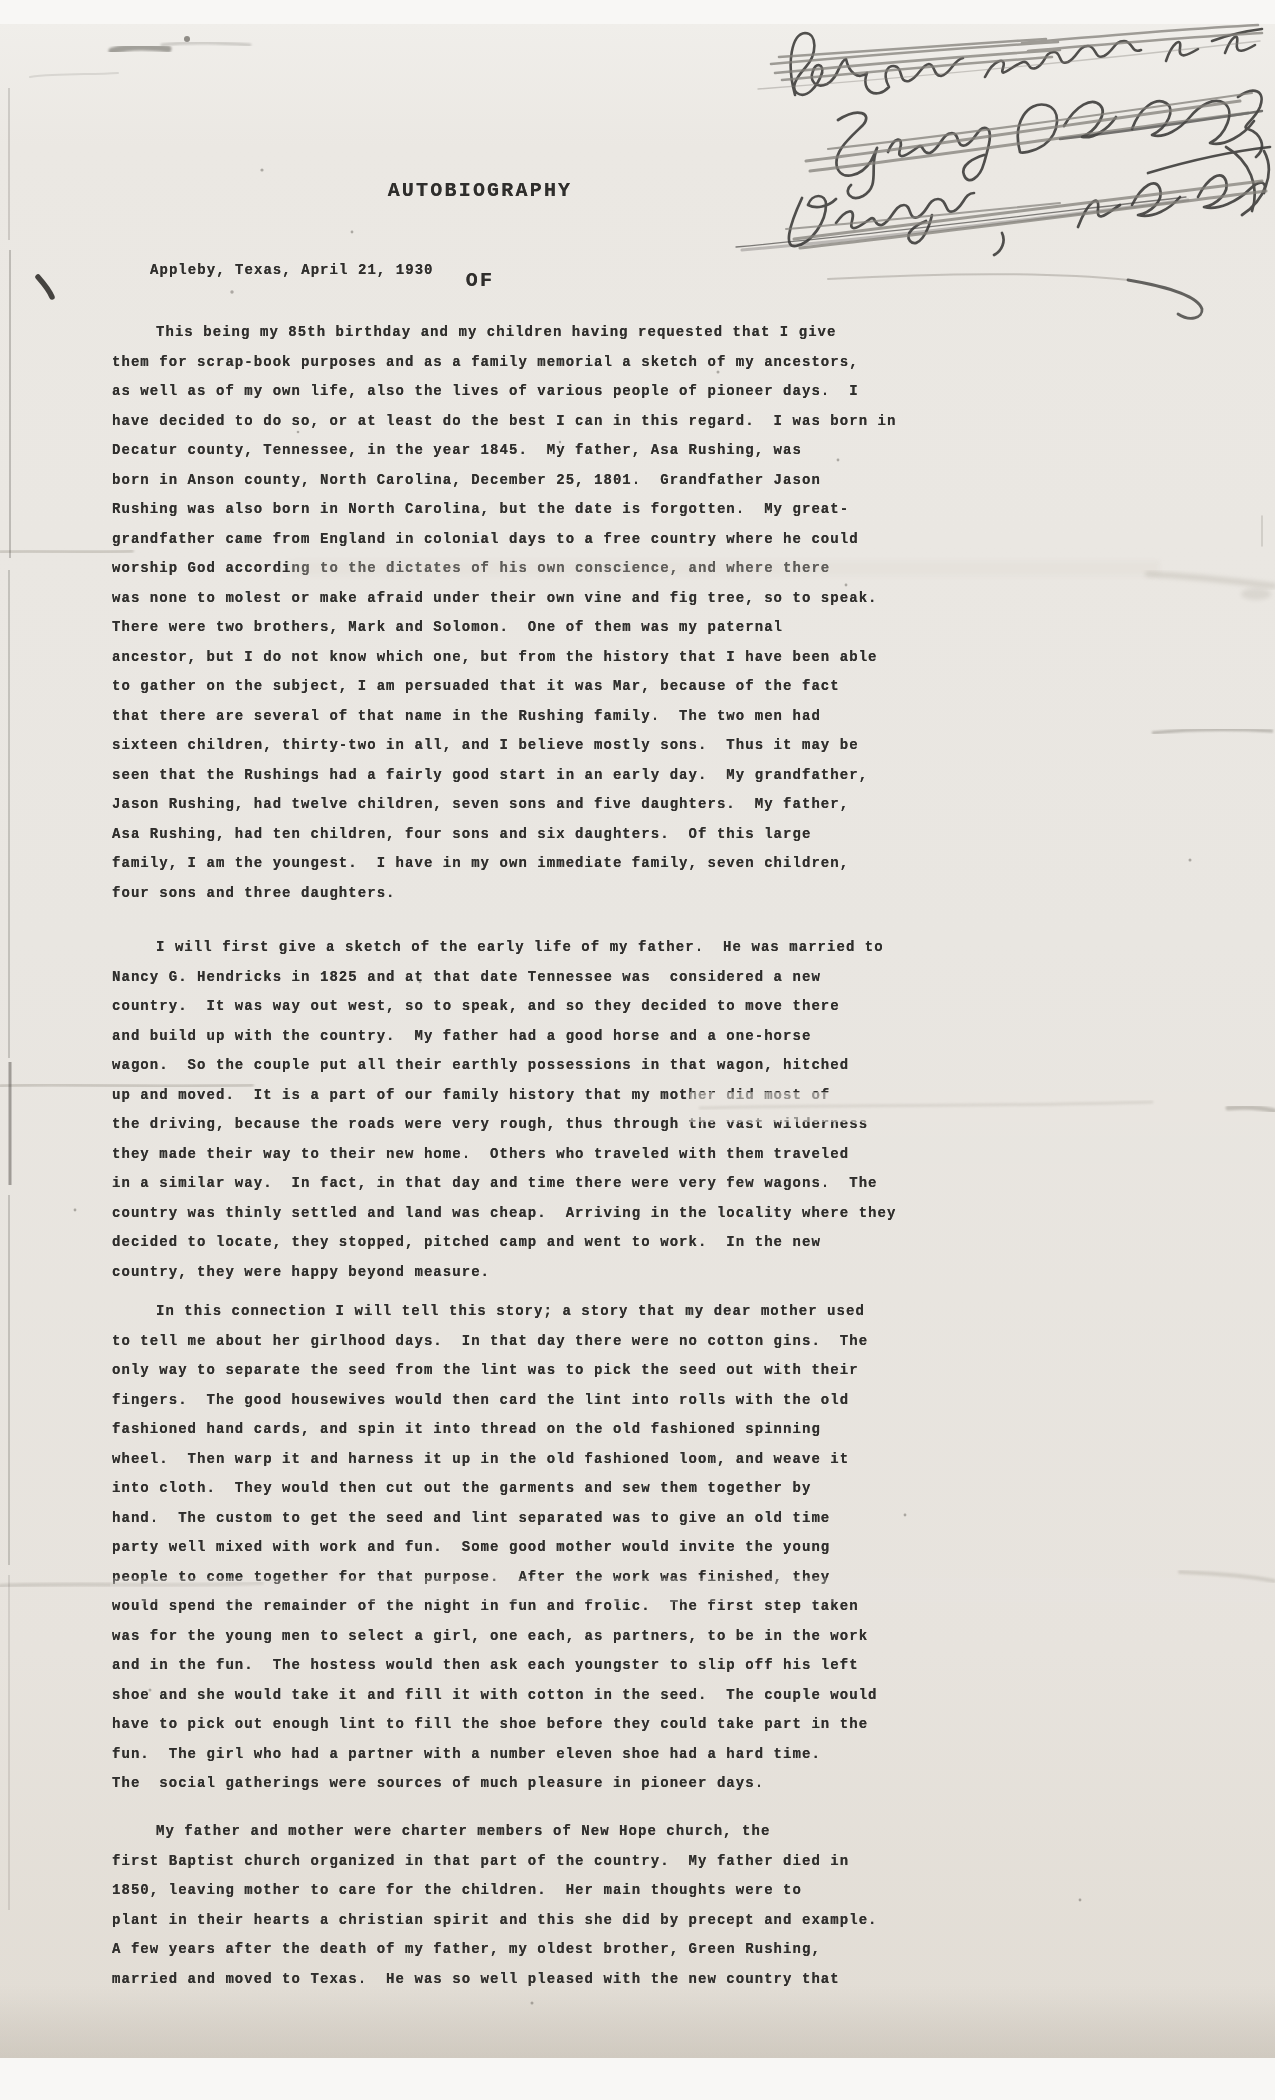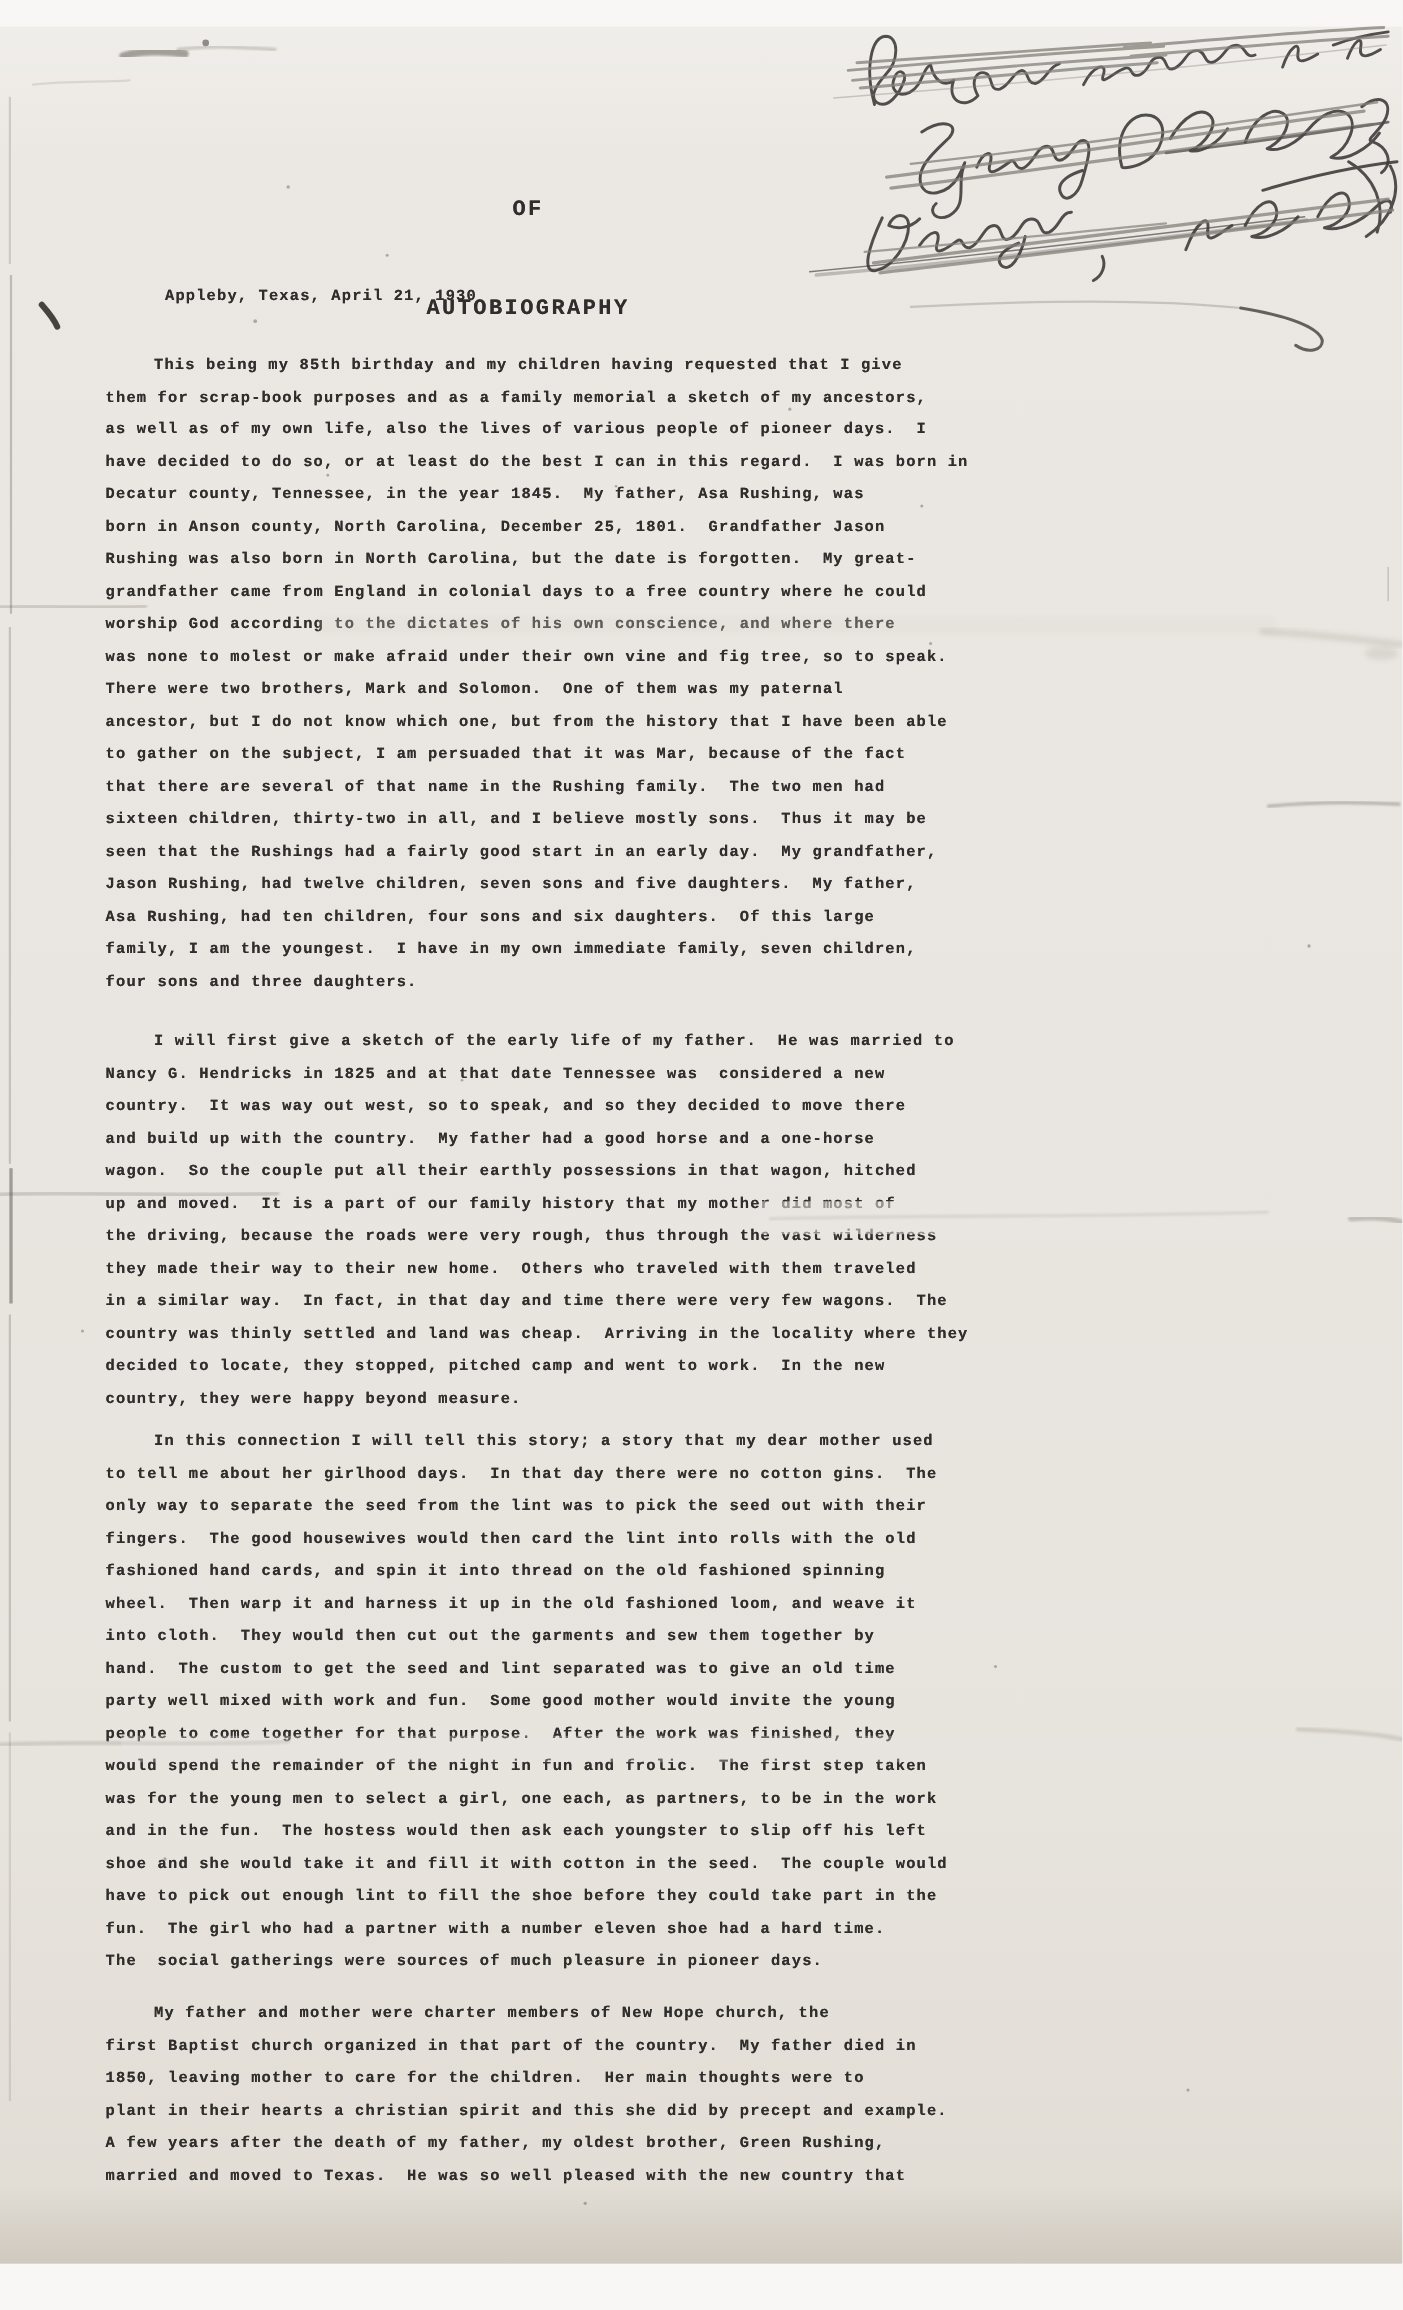--- a/index.html
+++ b/index.html
@@ -18,35 +18,35 @@
   .bottom-fade{position:absolute;left:0;width:1275px;top:1985px;height:73px;
     background:linear-gradient(180deg,rgba(167,160,148,0) 0%,rgba(167,160,148,.16) 60%,rgba(167,160,148,.26) 100%);}
   .txt{
     position:absolute;color:#2f2e2c;font-size:14px;line-height:29.5px;
     letter-spacing:1.05px;white-space:pre;font-weight:700;
     text-shadow:0 0 0.45px rgba(47,46,44,.8);
   }
   .title{top:116px;left:130px;width:700px;text-align:center;font-size:20px;
     letter-spacing:2.2px;line-height:30px;}
   .dateline{top:256px;left:150px;}
-  .para{left:96px;width:1105px;text-indent:44px;}
+  .para{left:112px;width:1105px;text-indent:44px;}
   .p1{top:318px}.p2{top:933px}.p3{top:1297px}.p4{top:1817px}
   .overlay{position:absolute;top:0;left:0;pointer-events:none;}
 </style>
 </head>
 <body>
 
 <div class="paper"></div>
 <div class="scan-strip-top"></div>
 <div class="bottom-fade"></div>
 <div class="scan-strip-bottom"></div>
 
 <div class="txt title">
+  <div>AUTOBIOGRAPHY</div>
   <div>OF</div>
-  <div>AUTOBIOGRAPHY</div>
 </div>
 
 <div class="txt dateline">Appleby, Texas, April 21, 1930</div>
 
 <div class="txt para p1">This being my 85th birthday and my children having requested that I give
 them for scrap-book purposes and as a family memorial a sketch of my ancestors,
 as well as of my own life, also the lives of various people of pioneer days.  I
 have decided to do so, or at least do the best I can in this regard.  I was born in
 Decatur county, Tennessee, in the year 1845.  My father, Asa Rushing, was
 born in Anson county, North Carolina, December 25, 1801.  Grandfather Jason

